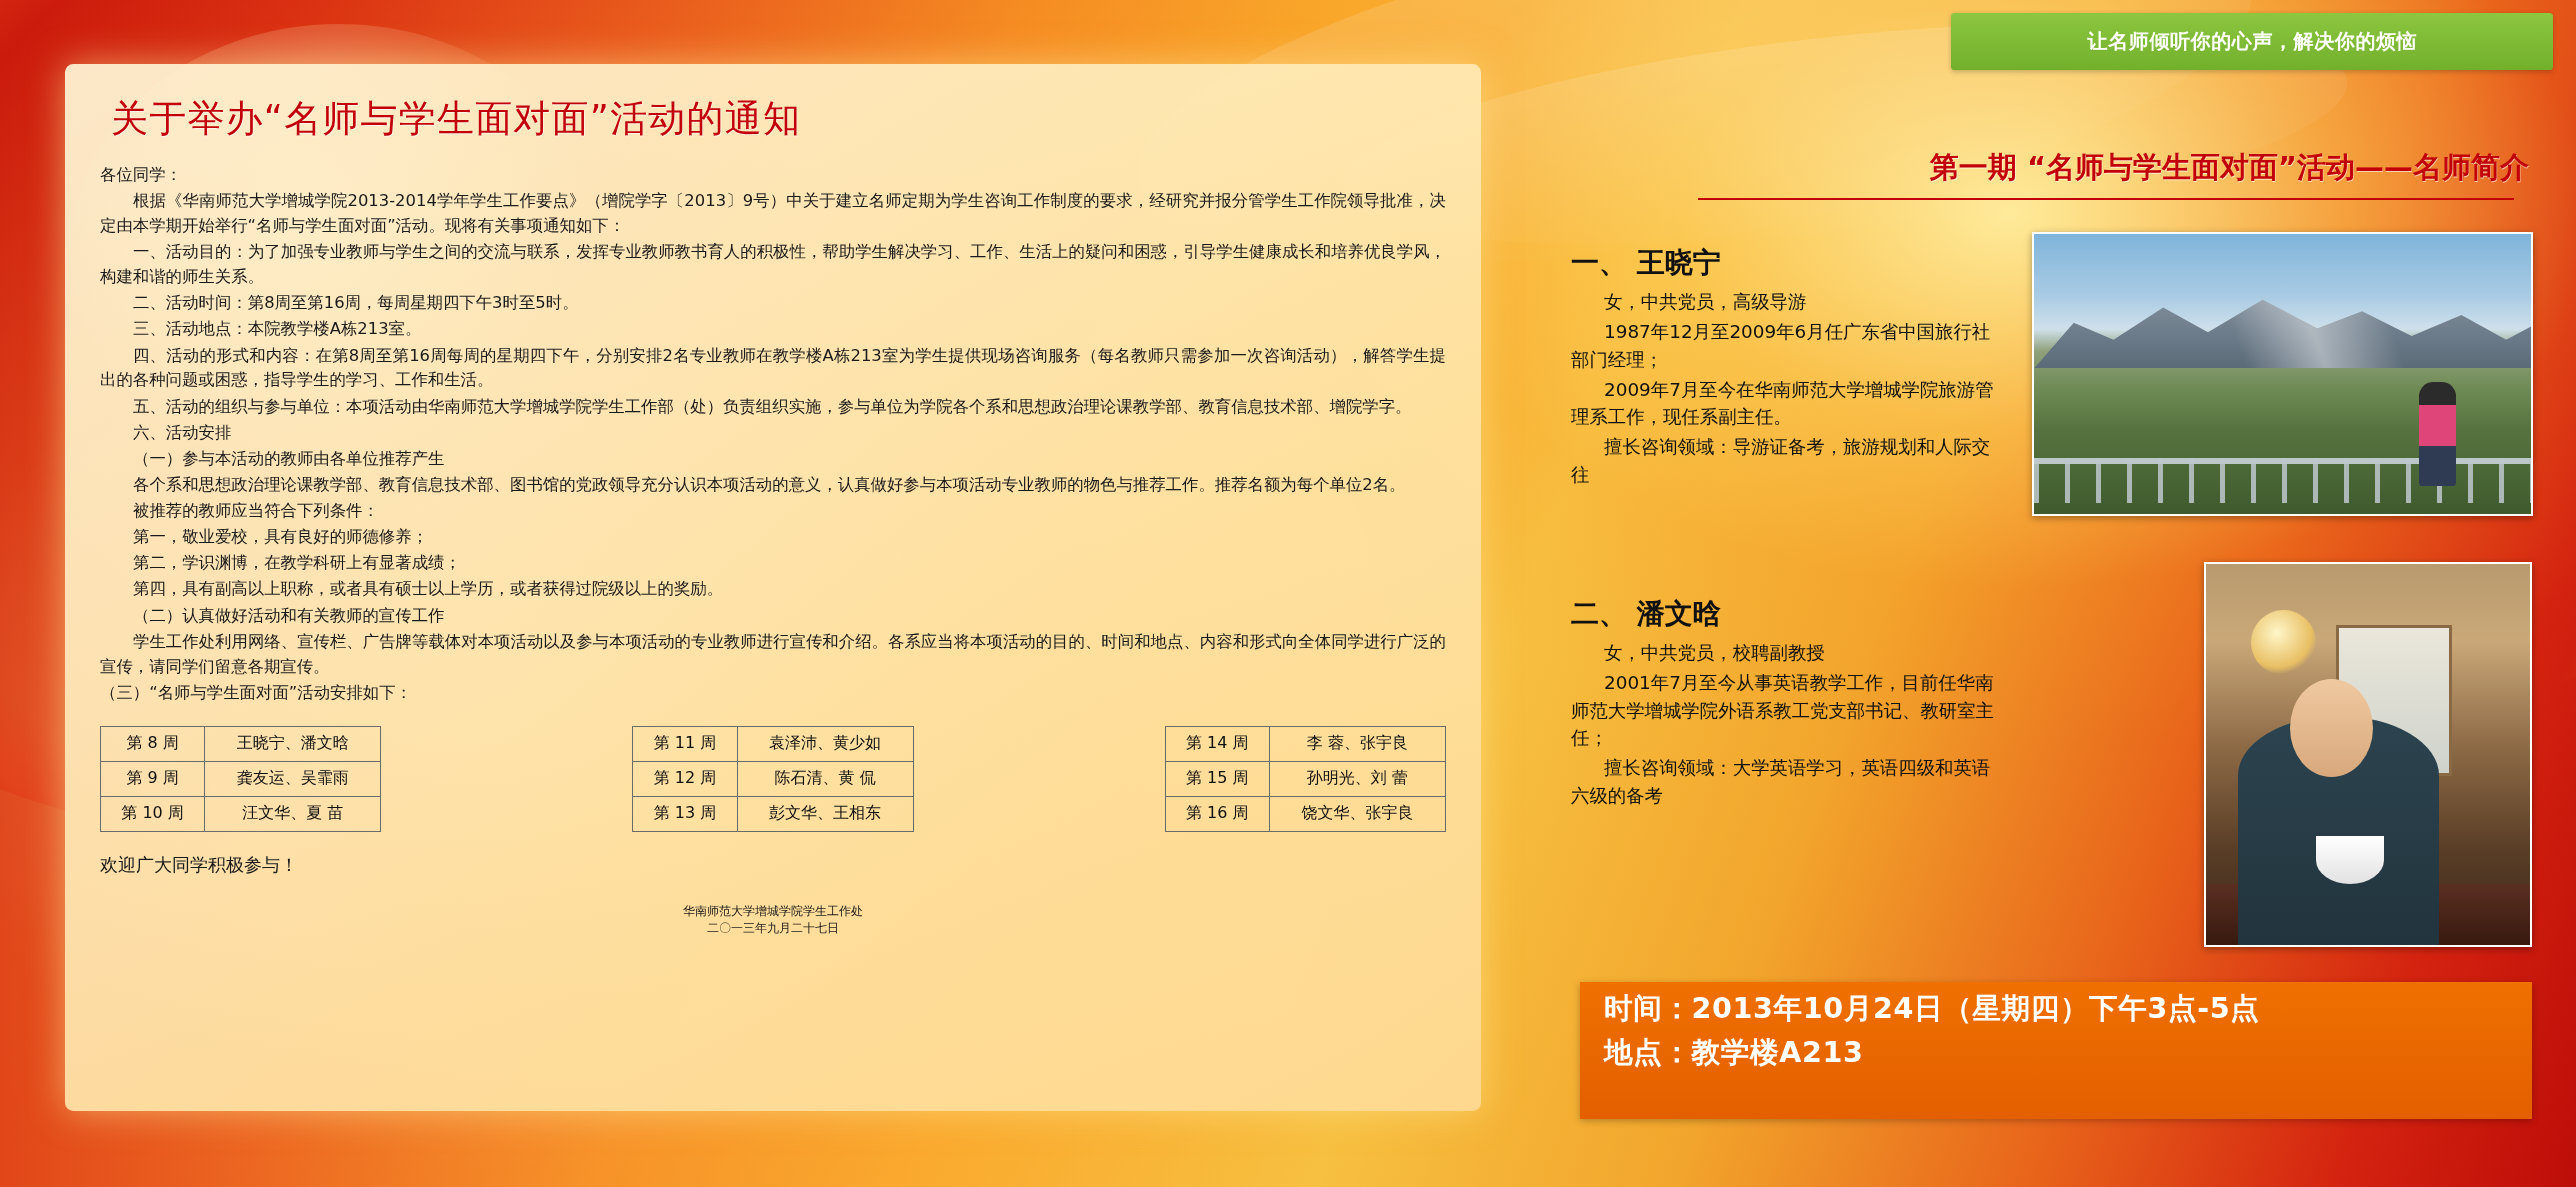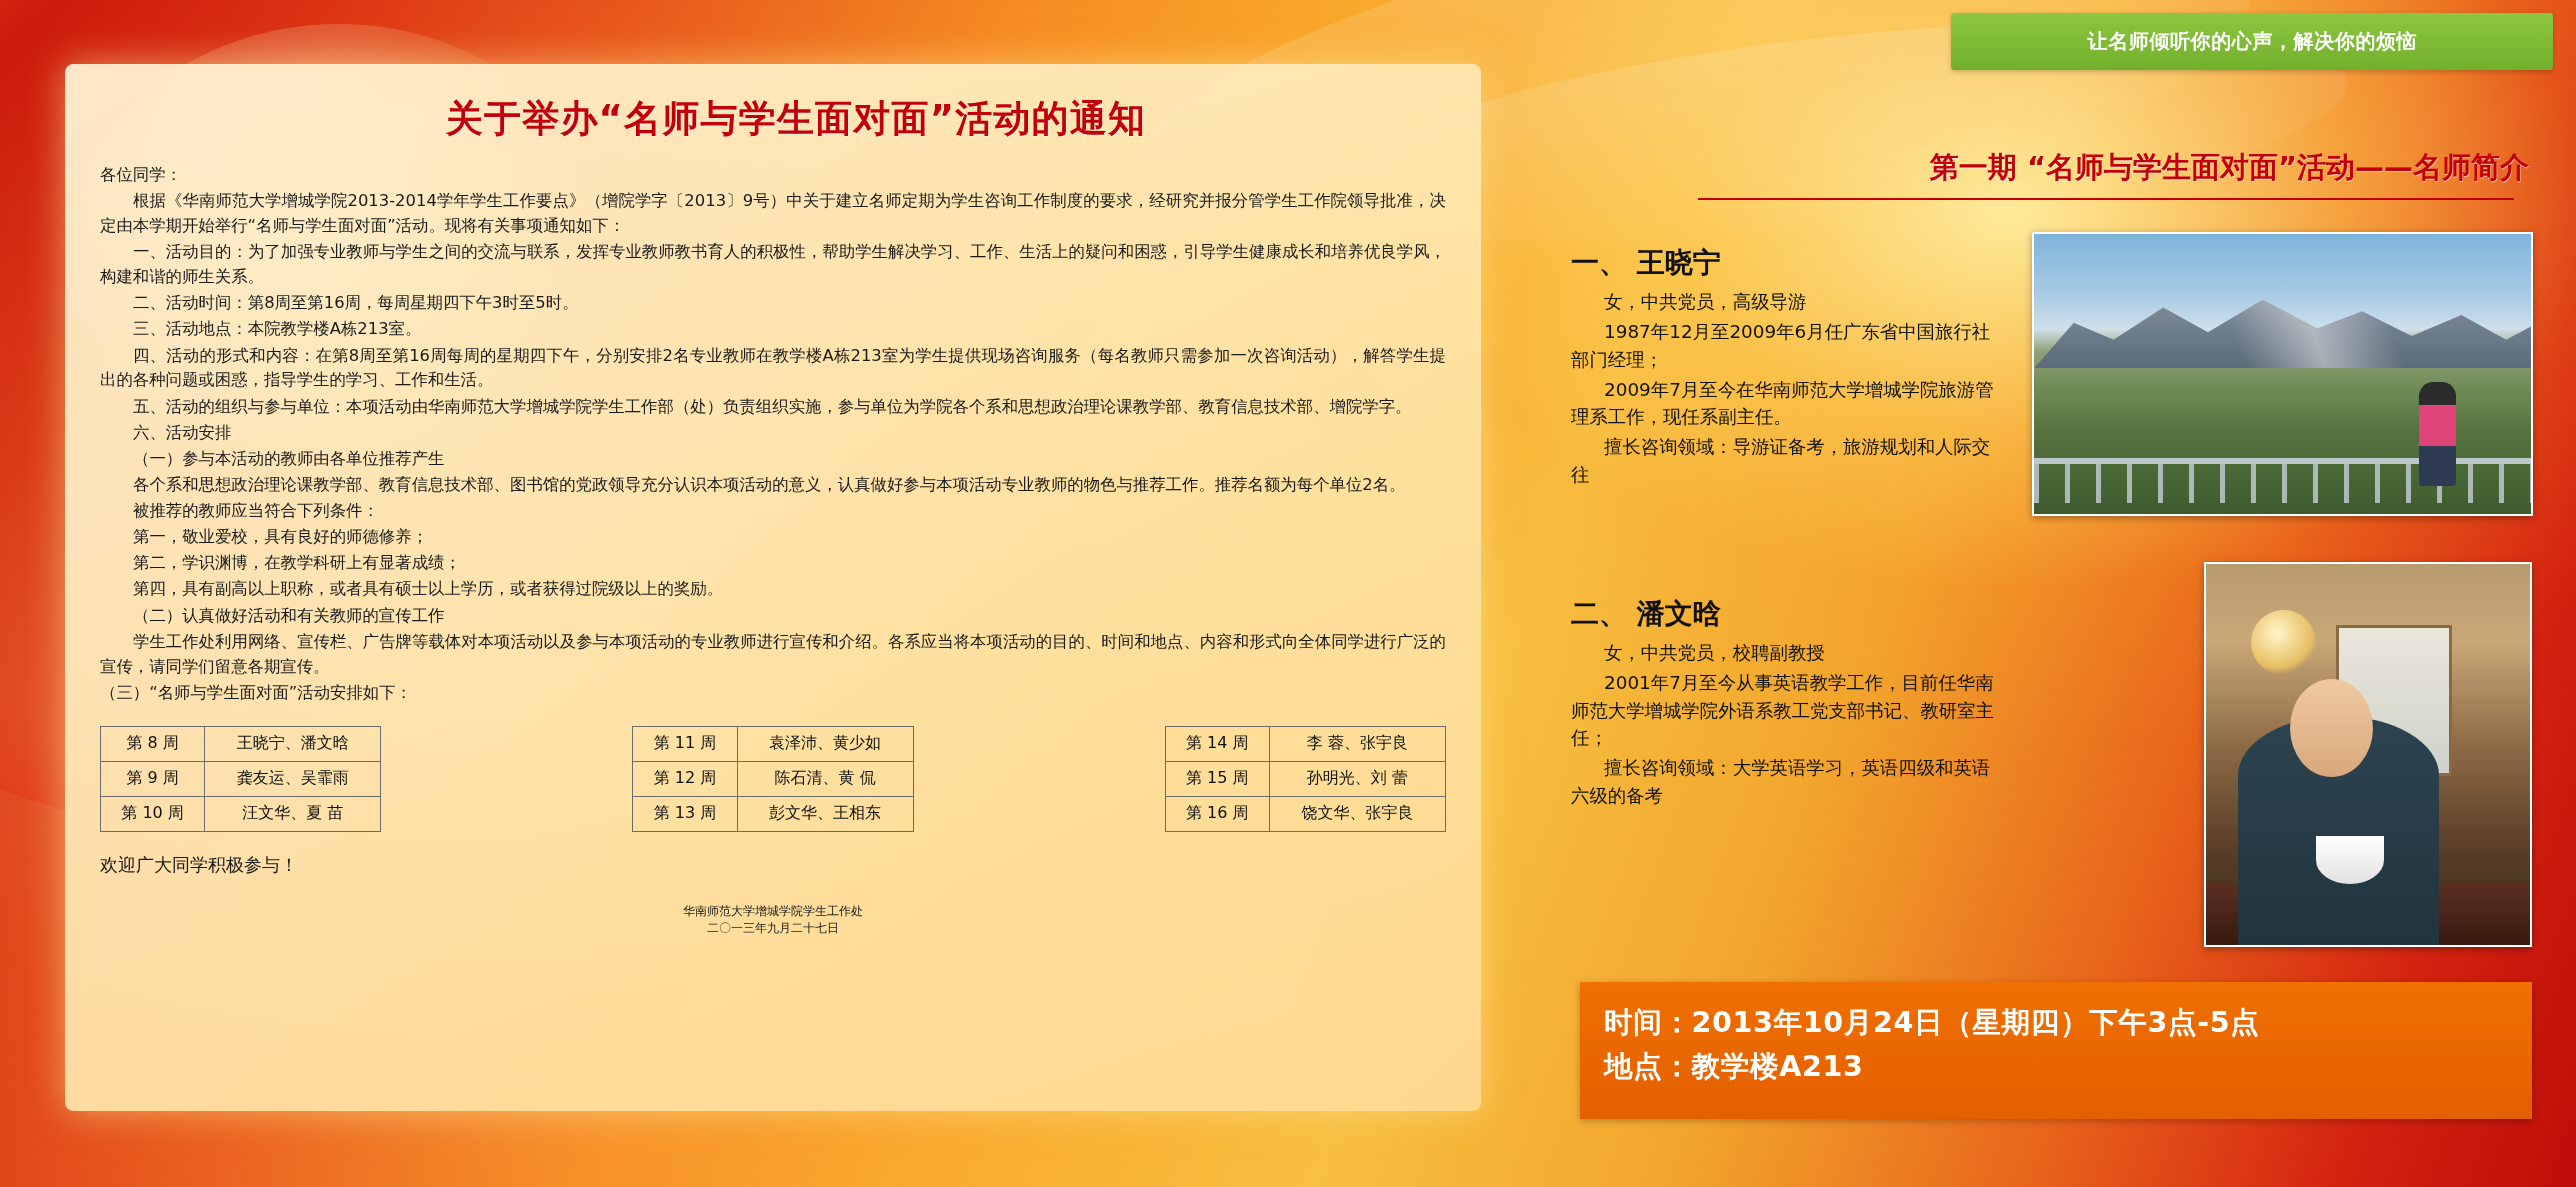--- a/index.html
+++ b/index.html
@@ -59,24 +59,24 @@
   }
 
   
   .notice {
     position:absolute; left:65px; top:64px; width:1416px; height:1047px;
     background:linear-gradient(150deg, rgba(255,246,214,0.93) 0%, rgba(255,238,192,0.92) 30%, rgba(255,228,166,0.92) 62%, rgba(255,218,148,0.93) 100%);
     border-radius:8.3px;
     box-shadow:0 0 36px rgba(255,230,150,0.55);
   }
   .notice-title {
-    text-align:center;
+    text-align:left;
     color:#c2000a;
     font-family:"DejaVu Sans", sans-serif;
-    font-weight:bold;
+    font-weight:normal;
     font-size:37px;
     letter-spacing:1.2px;
     margin-top:30px;
     text-shadow:0.6px 0.6px 0 rgba(255,255,255,.6);
     padding-left:46px;
   }
   .body-text {
     margin:19px 35px 0 35px;
     color:#1a1a1a;
     font-size:16.4px;
@@ -226,21 +226,21 @@
   }
   .p2 .table {
     position:absolute; left:0; bottom:0; width:100%; height:16%;
     background:linear-gradient(180deg,#5a2f22,#38190f);
   }
 
   .orange-box {
     position:absolute; left:1580px; top:982px; width:952px; height:137px;
     background:linear-gradient(180deg,#f07000 0%, #e35f00 100%);
     box-shadow:0 2.4px 7.1px rgba(0,0,0,.25);
-    padding:18px 24px; box-sizing:border-box;
+    padding:4px 24px; box-sizing:border-box;
   }
   .orange-box div {
     color:#fff; font-weight:bold; font-size:28.6px;
     font-family:"DejaVu Sans", sans-serif;
     line-height:1.55;
     letter-spacing:0.6px;
   }
 </style>
 </head>
 <body>

